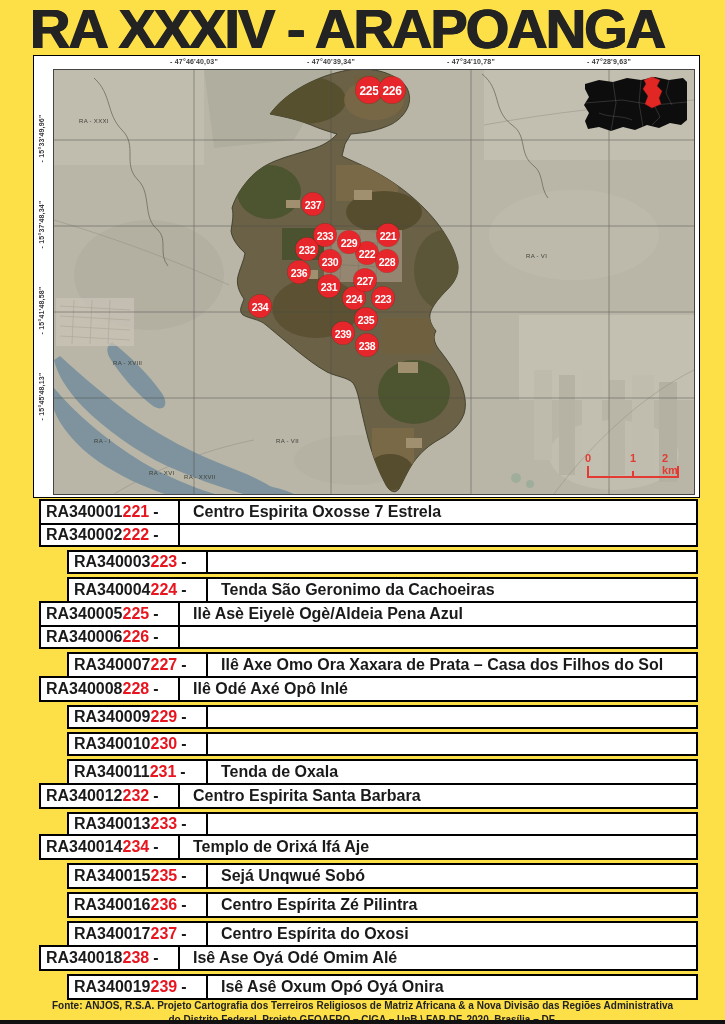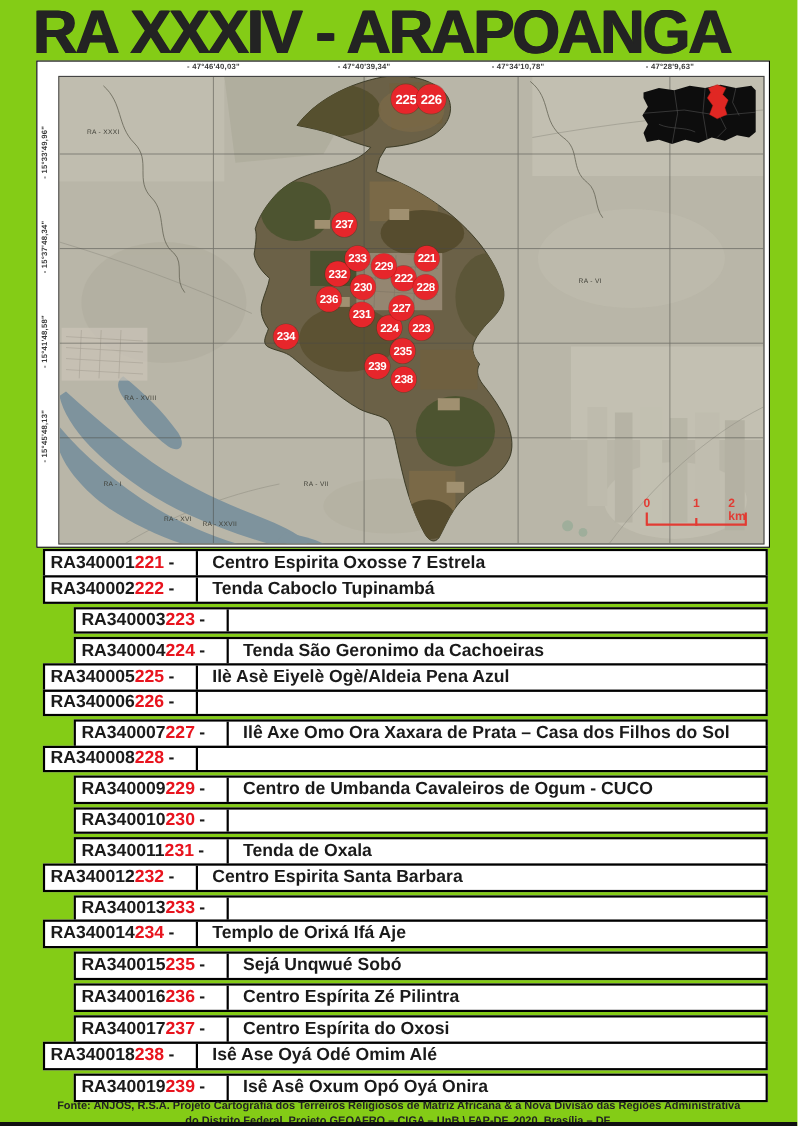--- a/index.html
+++ b/index.html
@@ -1,16 +1,16 @@
 <!DOCTYPE html>
 <html><head>
 <meta charset="utf-8">
 <style>
   html,body{margin:0;padding:0;background:#fff;}
-  .page{position:relative;width:725px;height:1024px;background:#84cc16;overflow:hidden;
+  .page{position:relative;width:725px;height:1024px;background:#fde047;overflow:hidden;
         font-family:"Liberation Sans",sans-serif;color:#1a1a1a;}
   .title{position:absolute;left:30px;top:-4px;width:668px;white-space:nowrap;
          font-size:56px;font-weight:bold;letter-spacing:-2px;color:#232323;
          text-shadow:0.7px 0 0 #232323,-0.7px 0 0 #232323;}
   
   .map-panel{position:absolute;left:33px;top:55px;width:667px;height:443px;
              border:1.5px solid #000;background:#fff;box-sizing:border-box;}
   .coord{position:absolute;font-size:7px;font-weight:bold;color:#3a3a3a;letter-spacing:.2px;white-space:nowrap;}
   .coord.top{top:2px;transform:translateX(-50%);}
   .coord.left{left:-28px;width:70px;text-align:center;transform:rotate(-90deg);}
@@ -230,21 +230,20 @@
           <span class="dash">-</span>
         </div>
         <div class="tcol2">Centro Espirita Oxosse 7 Estrela</div>
       </div>
       <div class="trow">
         <div class="tcol1">
           <span>RA340002</span>
           <span class="num" style="color: rgb(232, 20, 30);">222</span>
           <span class="dash">-</span>
         </div>
-        <div class="tcol2">Tenda Caboclo Tupinambá</div>
       </div>
       <div class="trow gap">
         <div class="tcol1">
           <span>RA340003</span>
           <span class="num" style="color: rgb(232, 20, 30);">223</span>
           <span class="dash">-</span>
         </div>
       </div>
       <div class="trow gap">
         <div class="tcol1">
@@ -276,28 +275,28 @@
           <span class="dash">-</span>
         </div>
         <div class="tcol2">Ilê Axe  Omo Ora Xaxara de Prata – Casa dos Filhos do Sol</div>
       </div>
       <div class="trow">
         <div class="tcol1">
           <span>RA340008</span>
           <span class="num" style="color: rgb(232, 20, 30);">228</span>
           <span class="dash">-</span>
         </div>
+        <div class="tcol2">Ilê Odé Axé Opô Inlé</div>
       </div>
       <div class="trow gap">
         <div class="tcol1">
           <span>RA340009</span>
           <span class="num" style="color: rgb(232, 20, 30);">229</span>
           <span class="dash">-</span>
         </div>
-        <div class="tcol2">Centro de Umbanda Cavaleiros de Ogum - CUCO</div>
       </div>
       <div class="trow gap">
         <div class="tcol1">
           <span>RA340010</span>
           <span class="num" style="color: rgb(232, 20, 30);">230</span>
           <span class="dash">-</span>
         </div>
       </div>
       <div class="trow gap">
         <div class="tcol1">

